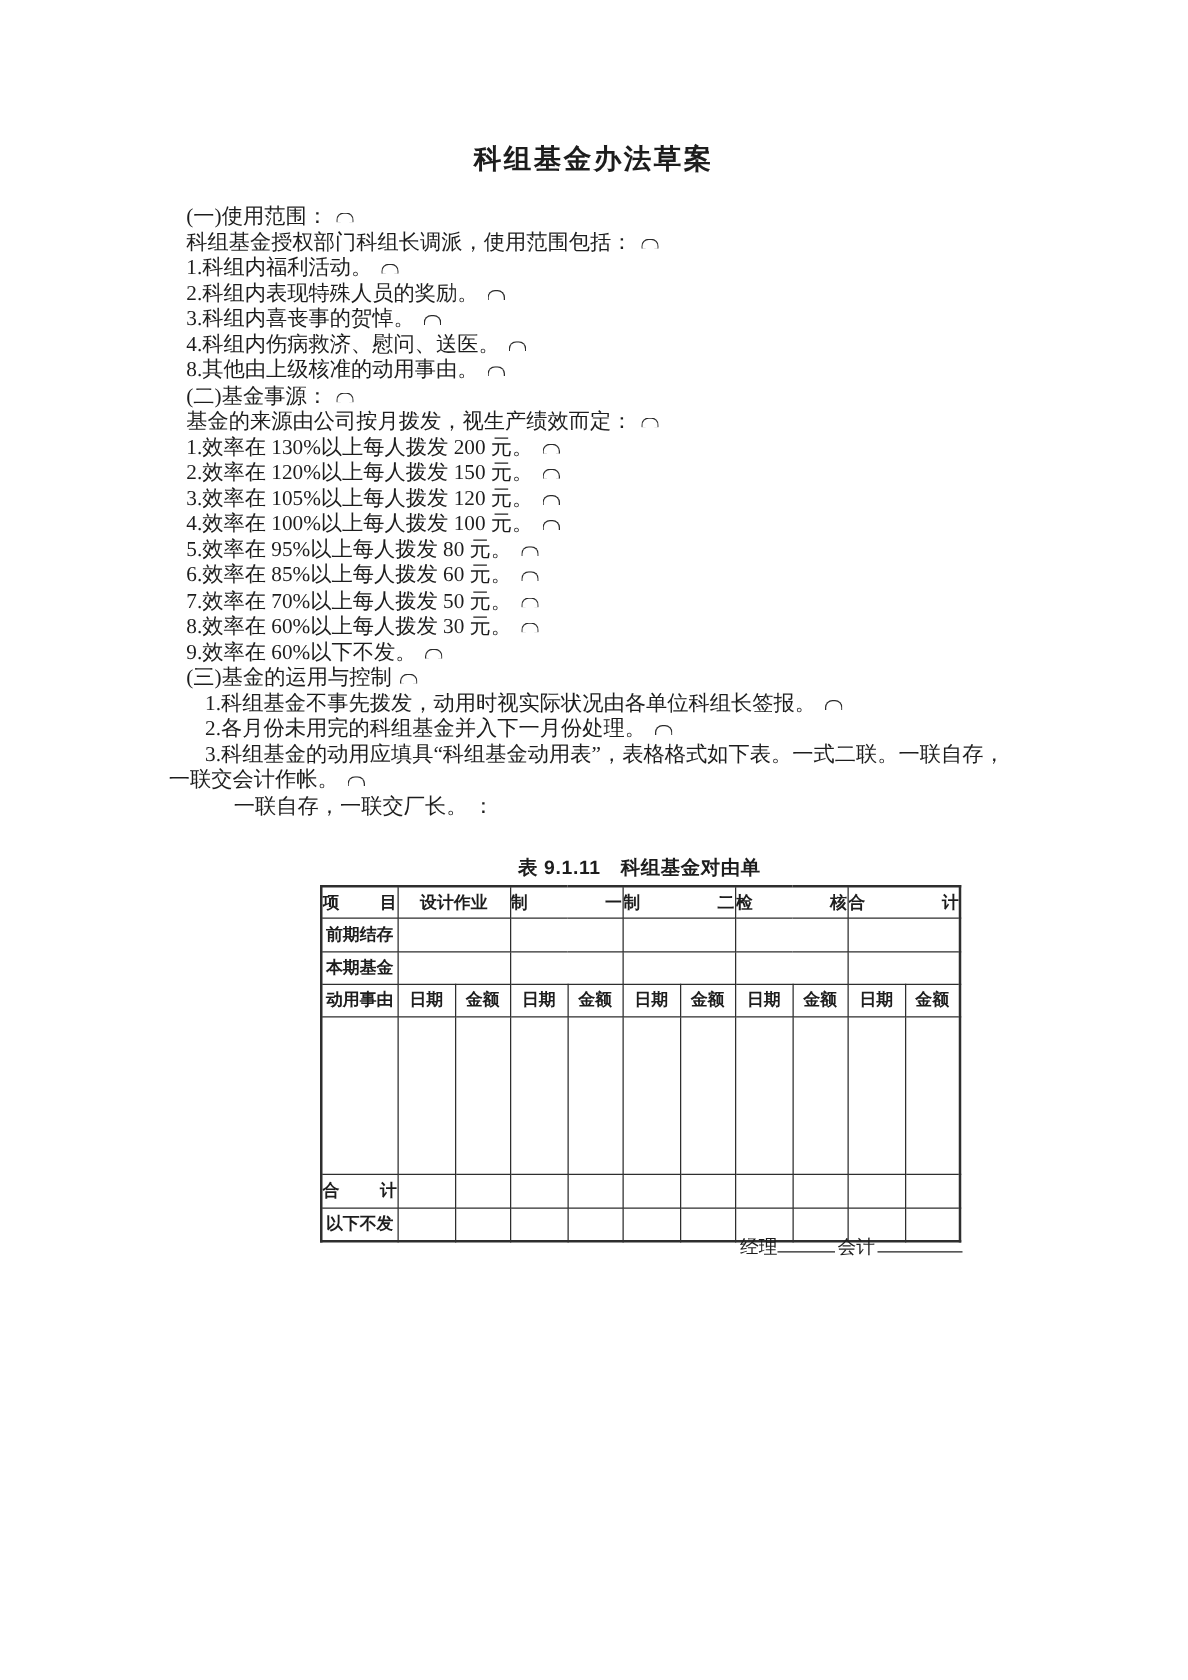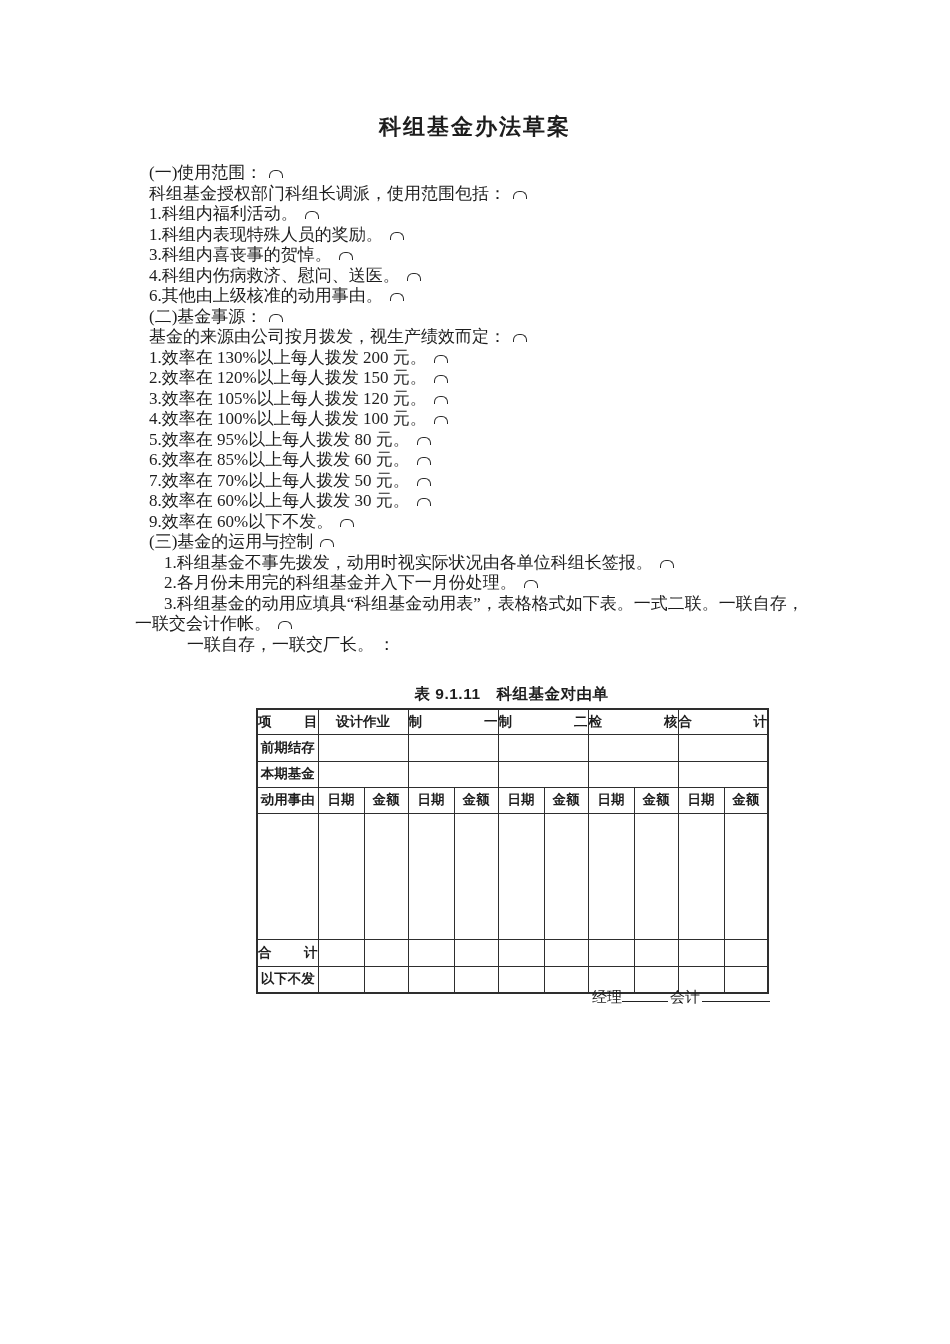--- a/index.html
+++ b/index.html
@@ -91,24 +91,24 @@
 <body>
 
 <div class="page">
 
   <h1 class="doc-title">科组基金办法草案</h1>
 
   <div class="body-block" id="bodyLines">
       <div class="line ind-m"><span>(一)使用范围：</span><span class="pmark"></span></div>
       <div class="line ind-m"><span>科组基金授权部门科组长调派，使用范围包括：</span><span class="pmark"></span></div>
       <div class="line ind-m"><span>1.科组内福利活动。</span><span class="pmark"></span></div>
-      <div class="line ind-m"><span>1.科组内表现特殊人员的奖励。</span><span class="pmark"></span></div>
+      <div class="line ind-m"><span>2.科组内表现特殊人员的奖励。</span><span class="pmark"></span></div>
       <div class="line ind-m"><span>3.科组内喜丧事的贺悼。</span><span class="pmark"></span></div>
       <div class="line ind-m"><span>4.科组内伤病救济、慰问、送医。</span><span class="pmark"></span></div>
-      <div class="line ind-m"><span>6.其他由上级核准的动用事由。</span><span class="pmark"></span></div>
+      <div class="line ind-m"><span>8.其他由上级核准的动用事由。</span><span class="pmark"></span></div>
       <div class="line ind-m"><span>(二)基金事源：</span><span class="pmark"></span></div>
       <div class="line ind-m"><span>基金的来源由公司按月拨发，视生产绩效而定：</span><span class="pmark"></span></div>
       <div class="line ind-m"><span>1.效率在 130%以上每人拨发 200 元。</span><span class="pmark"></span></div>
       <div class="line ind-m"><span>2.效率在 120%以上每人拨发 150 元。</span><span class="pmark"></span></div>
       <div class="line ind-m"><span>3.效率在 105%以上每人拨发 120 元。</span><span class="pmark"></span></div>
       <div class="line ind-m"><span>4.效率在 100%以上每人拨发 100 元。</span><span class="pmark"></span></div>
       <div class="line ind-m"><span>5.效率在 95%以上每人拨发 80 元。</span><span class="pmark"></span></div>
       <div class="line ind-m"><span>6.效率在 85%以上每人拨发 60 元。</span><span class="pmark"></span></div>
       <div class="line ind-m"><span>7.效率在 70%以上每人拨发 50 元。</span><span class="pmark"></span></div>
       <div class="line ind-m"><span>8.效率在 60%以上每人拨发 30 元。</span><span class="pmark"></span></div>

